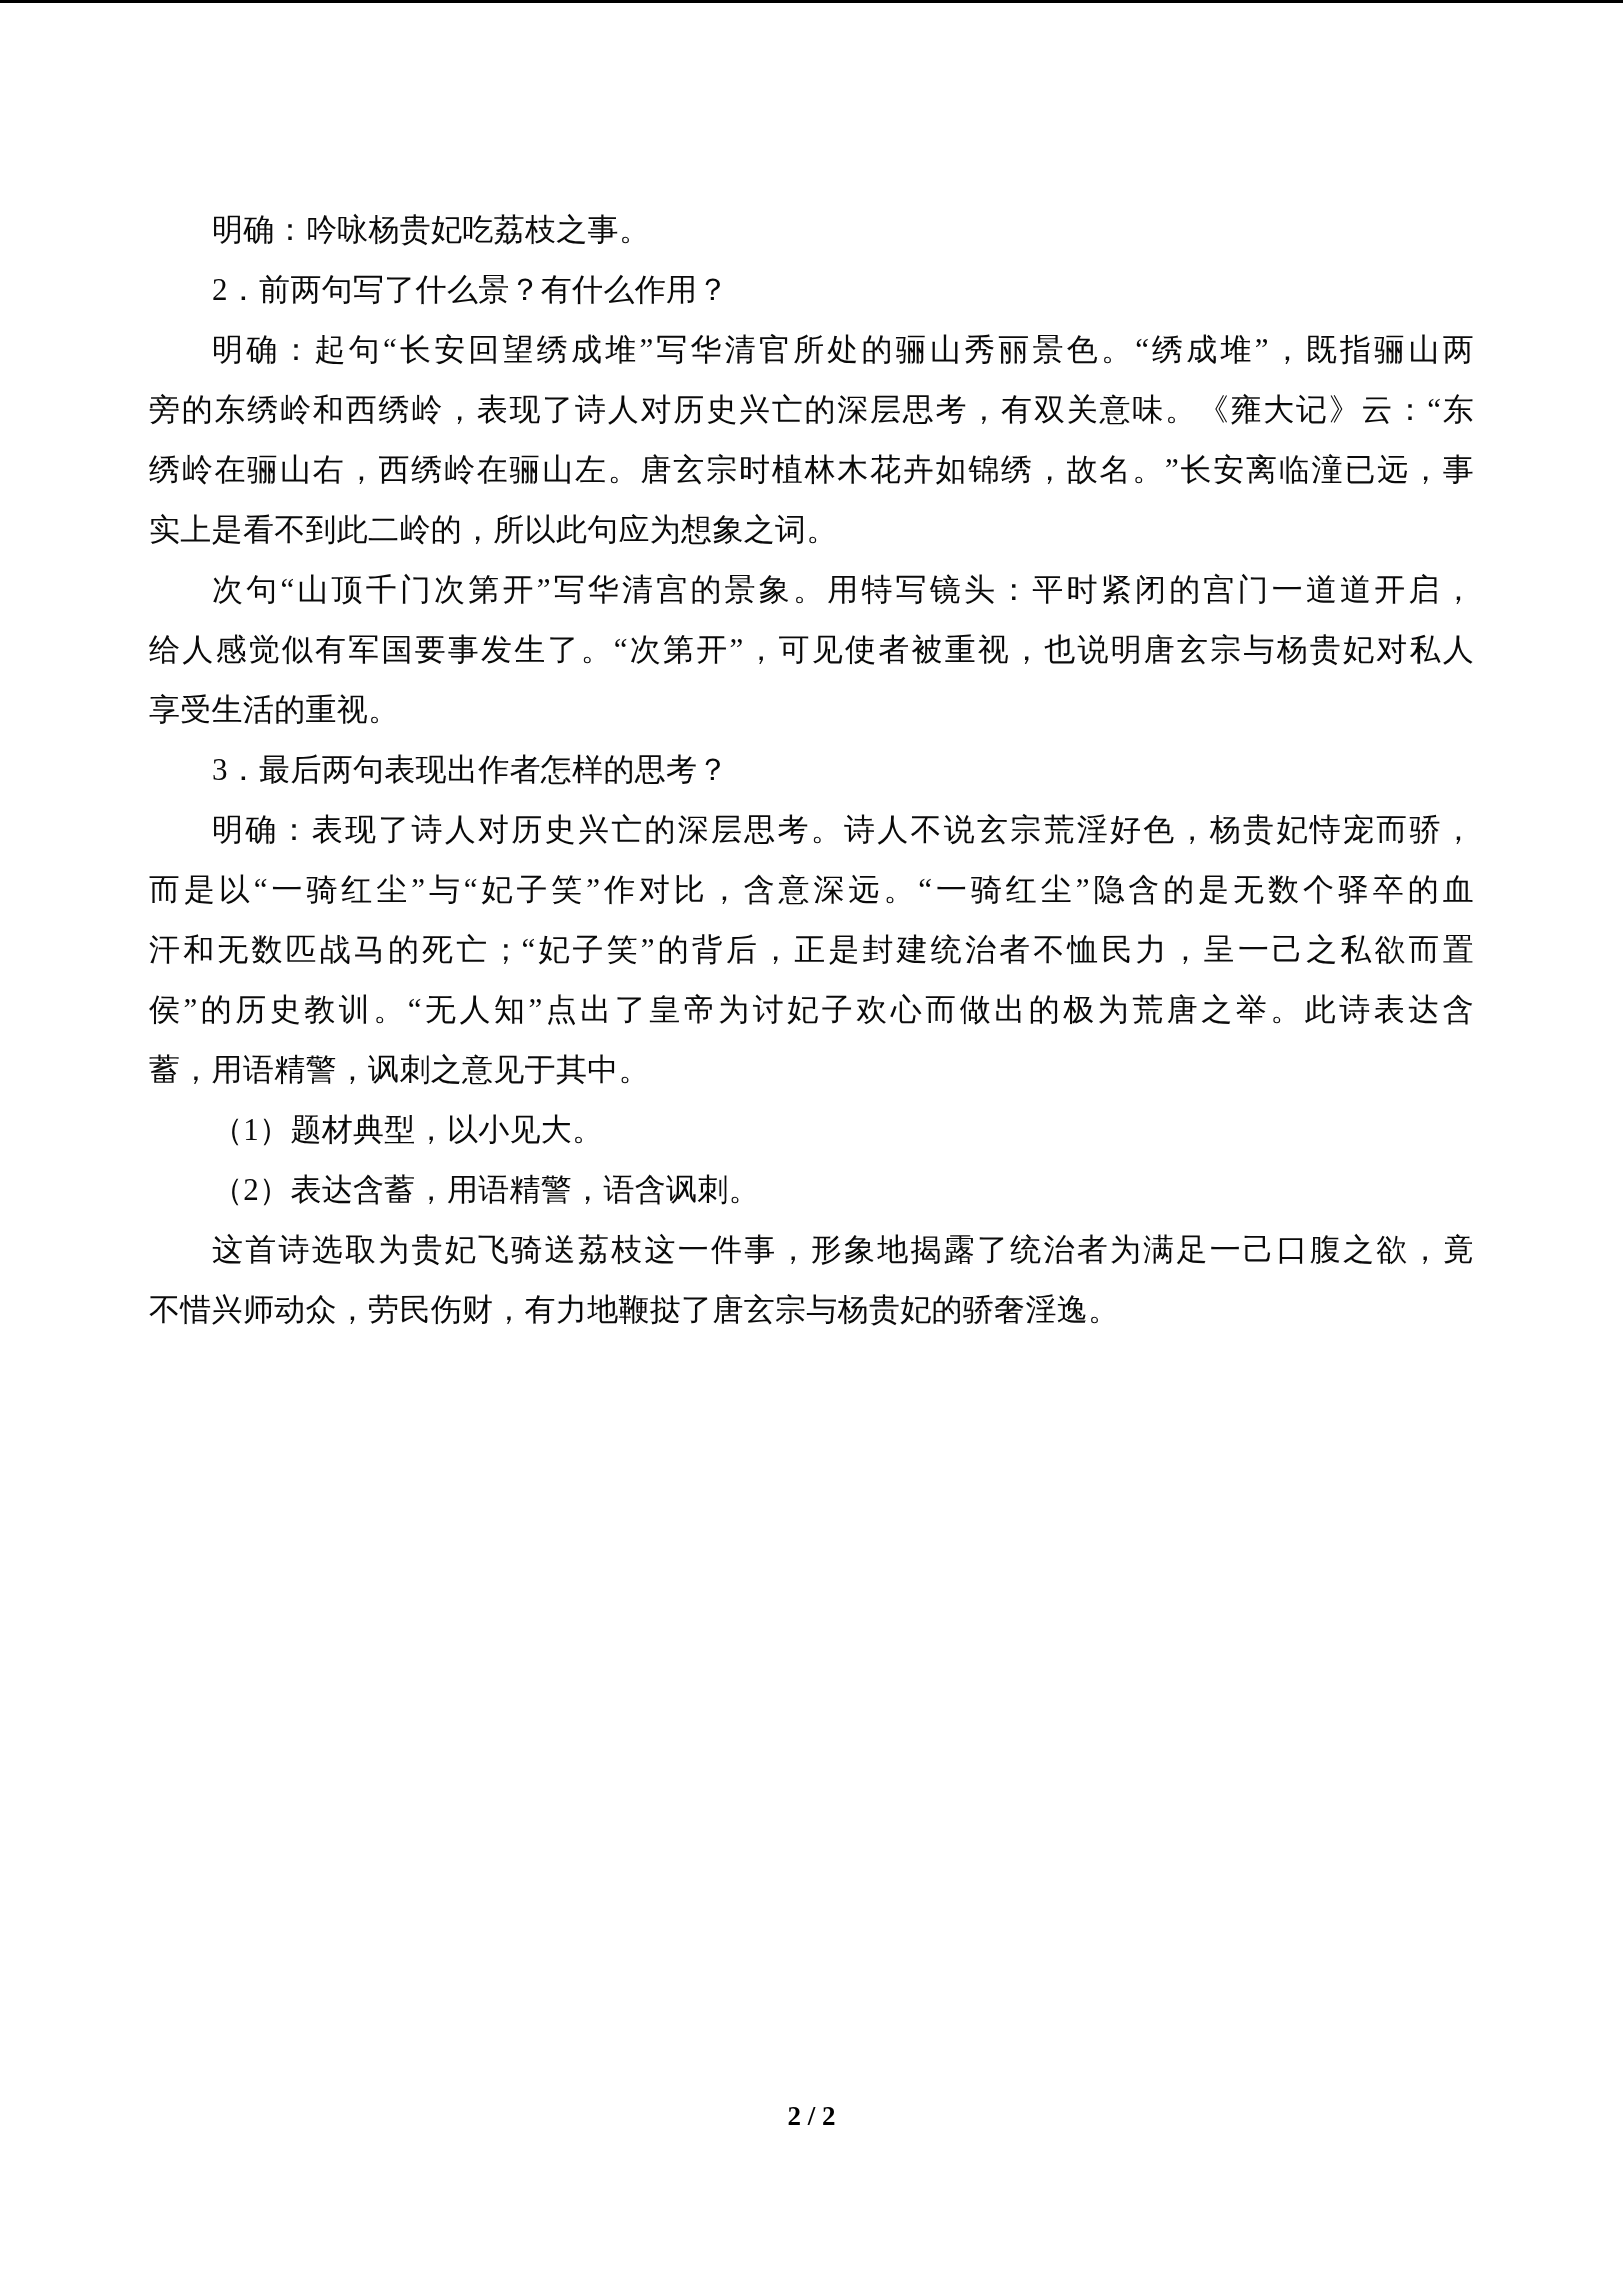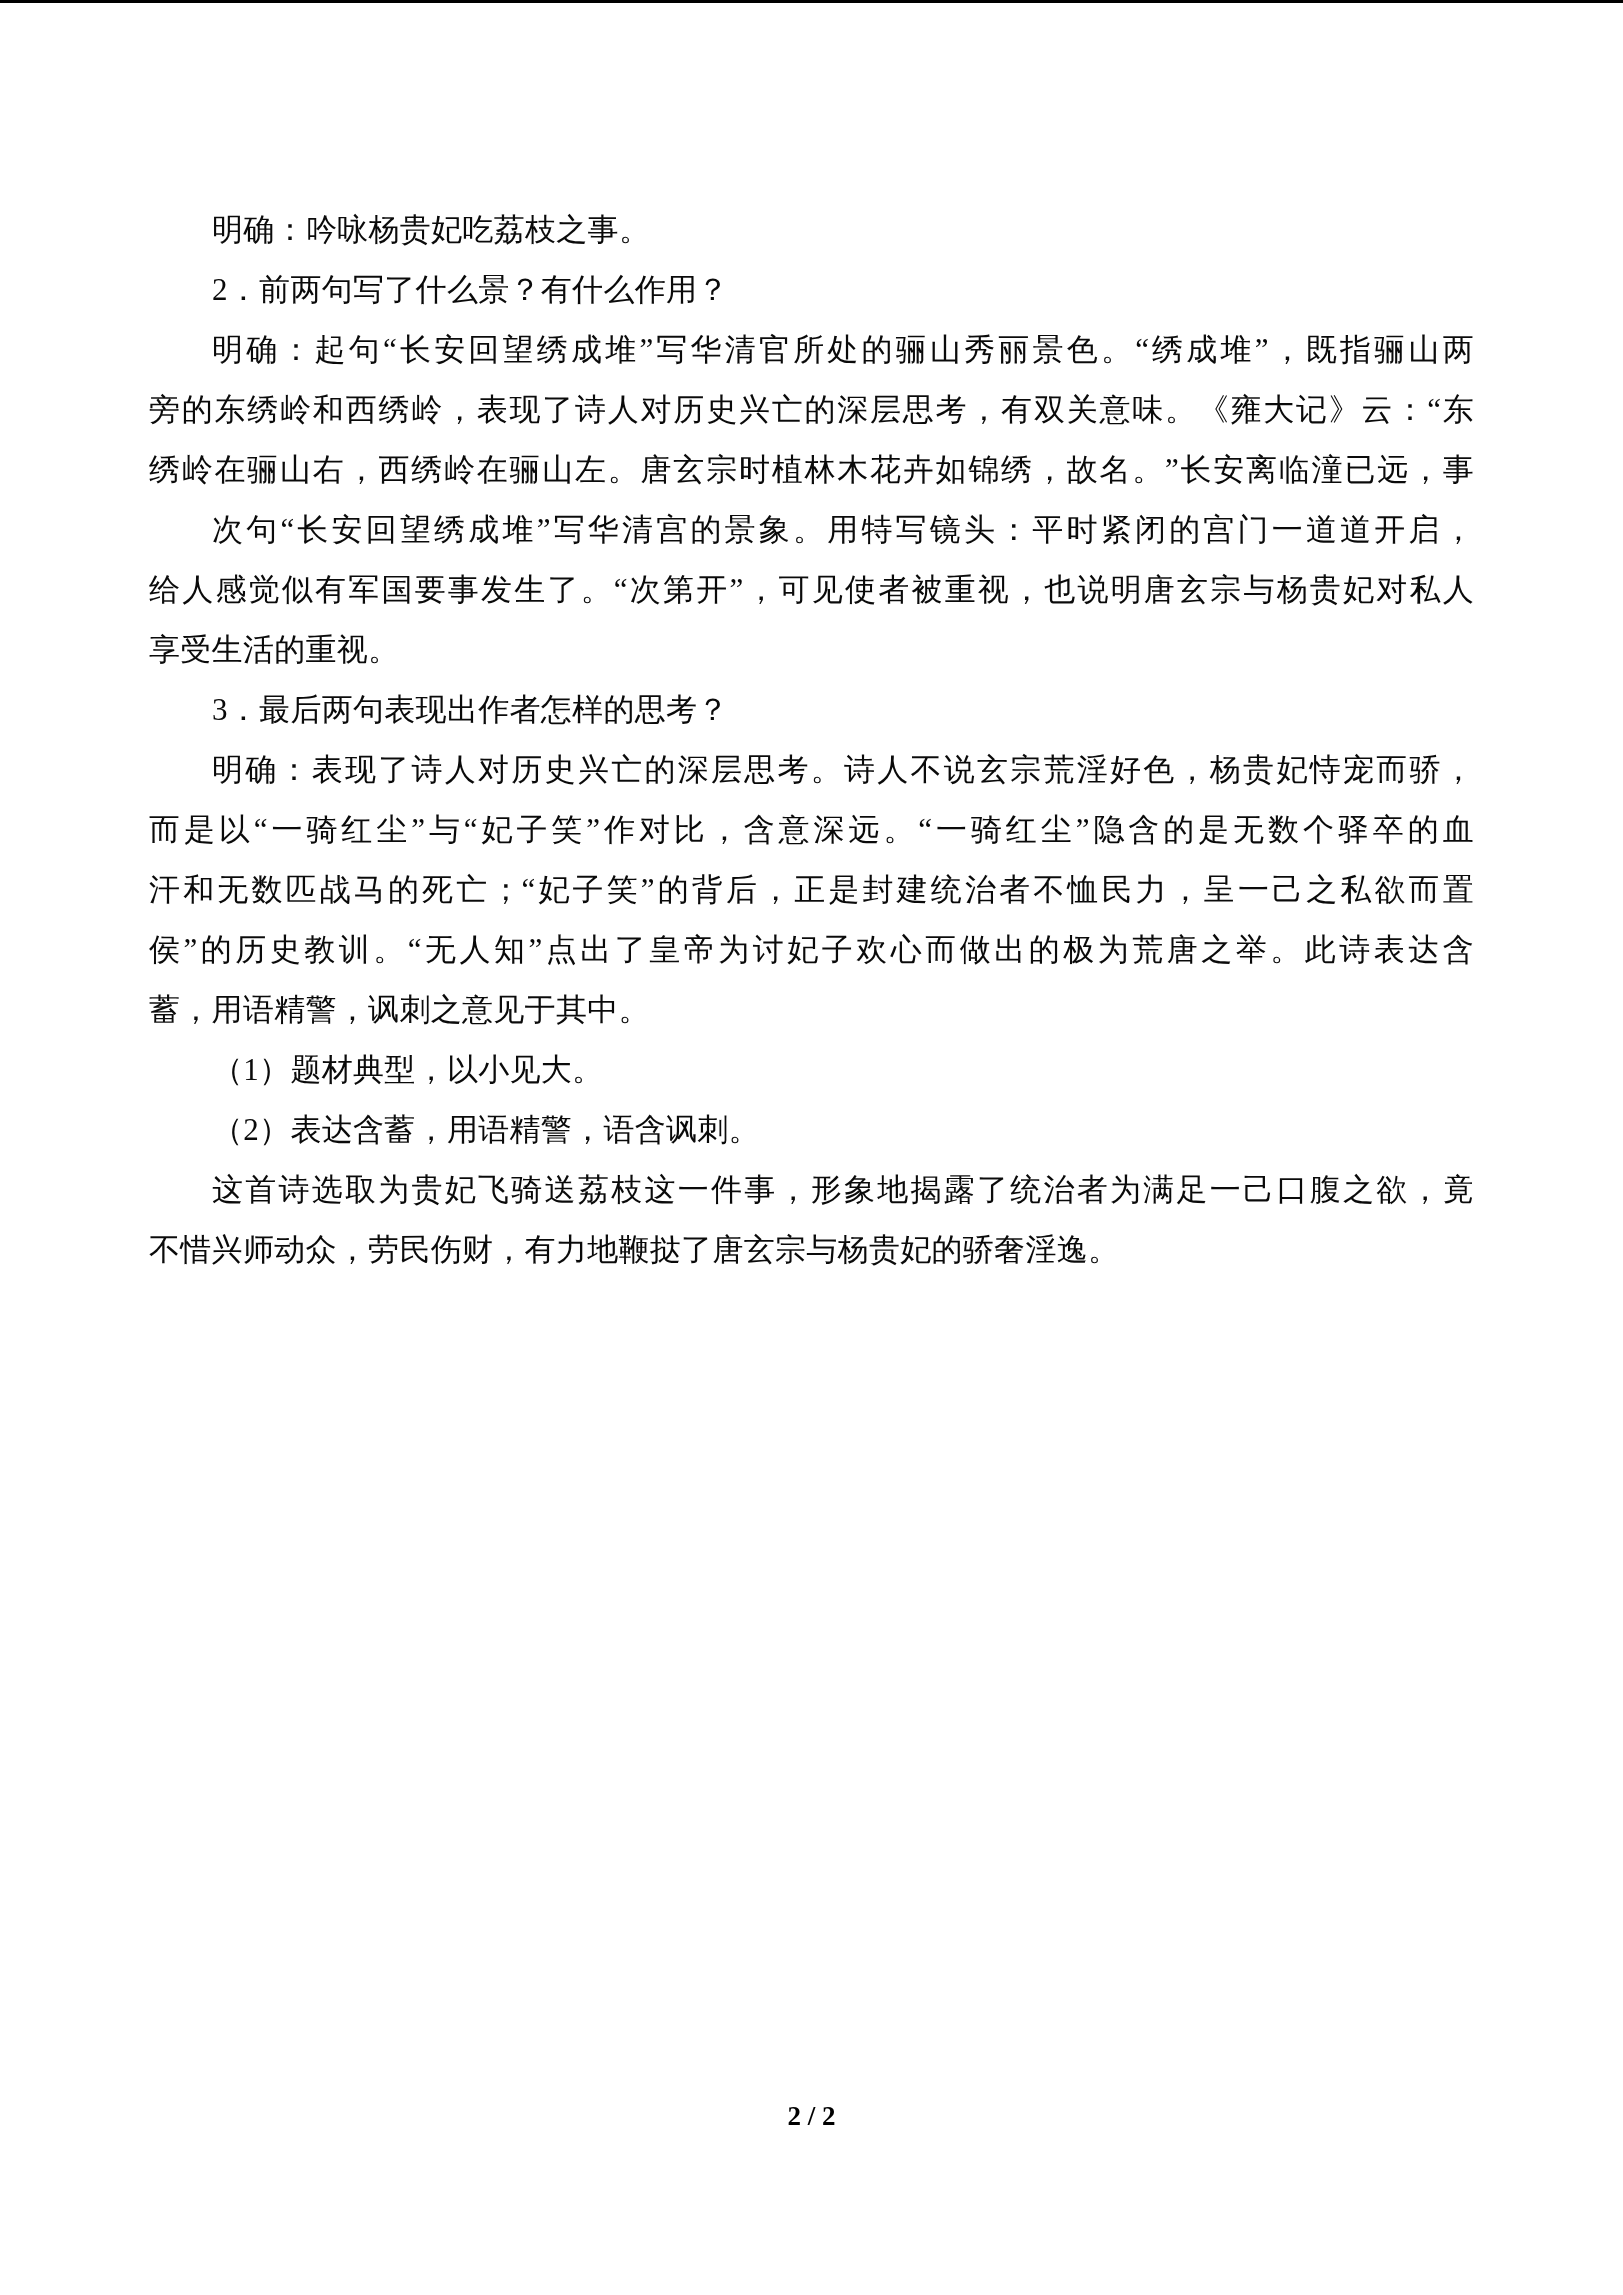--- a/index.html
+++ b/index.html
@@ -53,21 +53,22 @@
 <body>
 
 <div class="top-border"></div>
 
 <div class="doc">
     <div class="line i1">明确：吟咏杨贵妃吃荔枝之事。</div>
     <div class="line i1">2．前两句写了什么景？有什么作用？</div>
     <div class="line i1 j">明确：起句“长安回望绣成堆”写华清官所处的骊山秀丽景色。“绣成堆”，既指骊山两</div>
     <div class="line j">旁的东绣岭和西绣岭，表现了诗人对历史兴亡的深层思考，有双关意味。《雍大记》云：“东</div>
     <div class="line j">绣岭在骊山右，西绣岭在骊山左。唐玄宗时植林木花卉如锦绣，故名。”长安离临潼已远，事</div>
-    <div class="line i1 j">次句“长安回望绣成堆”写华清宫的景象。用特写镜头：平时紧闭的宫门一道道开启，</div>
+    <div class="line">实上是看不到此二岭的，所以此句应为想象之词。</div>
+    <div class="line i1 j">次句“山顶千门次第开”写华清宫的景象。用特写镜头：平时紧闭的宫门一道道开启，</div>
     <div class="line j">给人感觉似有军国要事发生了。“次第开”，可见使者被重视，也说明唐玄宗与杨贵妃对私人</div>
     <div class="line">享受生活的重视。</div>
     <div class="line i1">3．最后两句表现出作者怎样的思考？</div>
     <div class="line i1 j">明确：表现了诗人对历史兴亡的深层思考。诗人不说玄宗荒淫好色，杨贵妃恃宠而骄，</div>
     <div class="line j">而是以“一骑红尘”与“妃子笑”作对比，含意深远。“一骑红尘”隐含的是无数个驿卒的血</div>
     <div class="line j">汗和无数匹战马的死亡；“妃子笑”的背后，正是封建统治者不恤民力，呈一己之私欲而置</div>
     <div class="line j">侯”的历史教训。“无人知”点出了皇帝为讨妃子欢心而做出的极为荒唐之举。此诗表达含</div>
     <div class="line">蓄，用语精警，讽刺之意见于其中。</div>
     <div class="line i1">（1）题材典型，以小见大。</div>
     <div class="line i1">（2）表达含蓄，用语精警，语含讽刺。</div>

